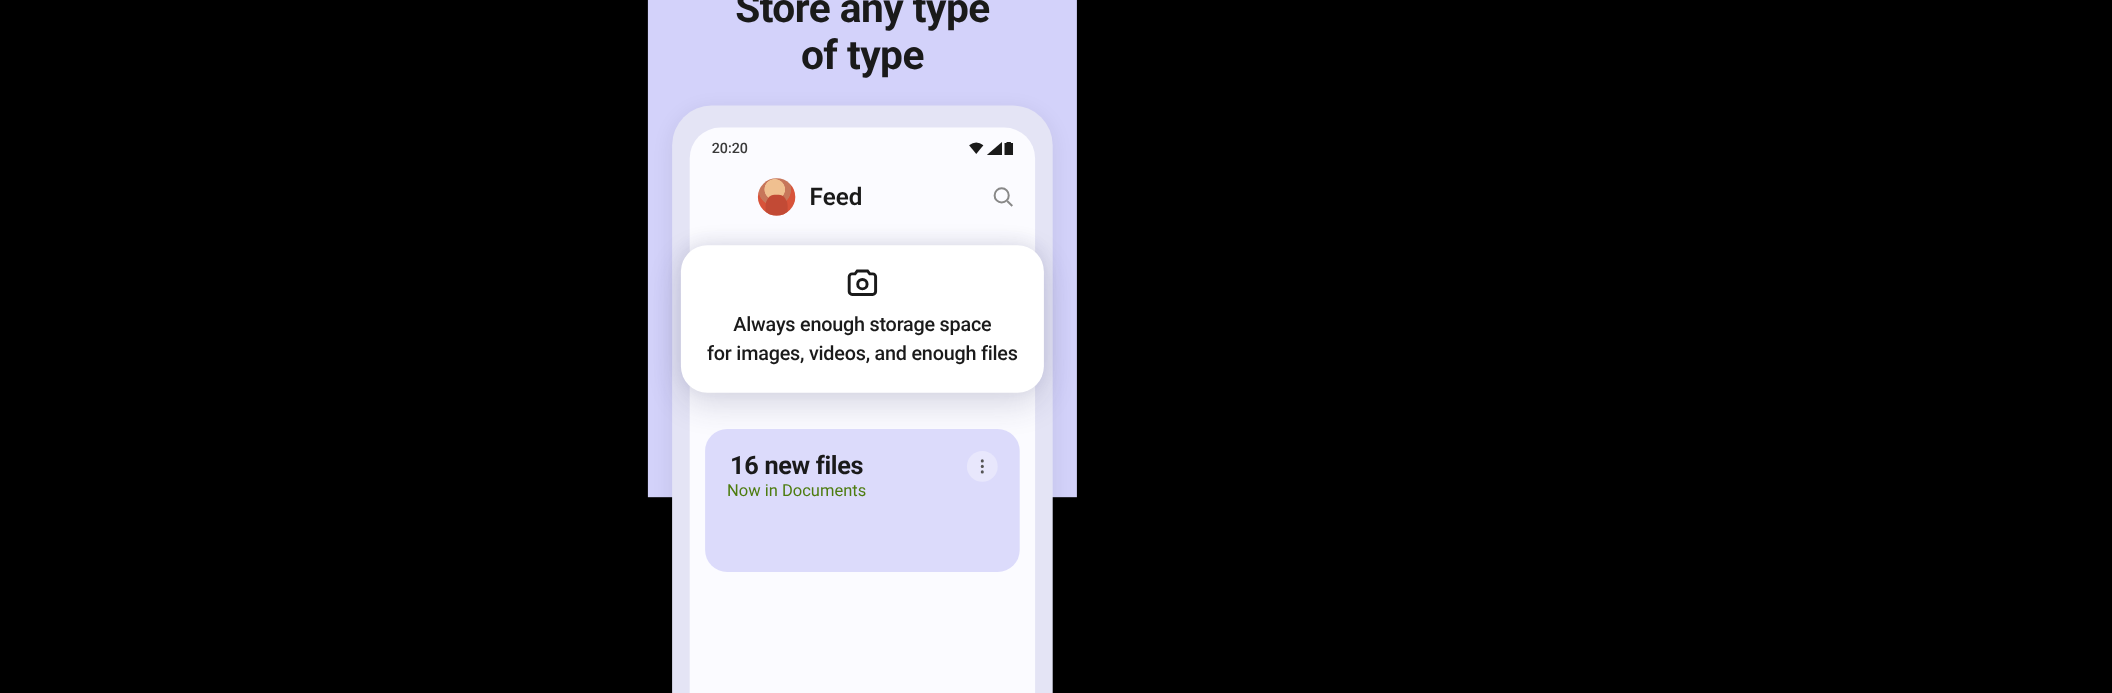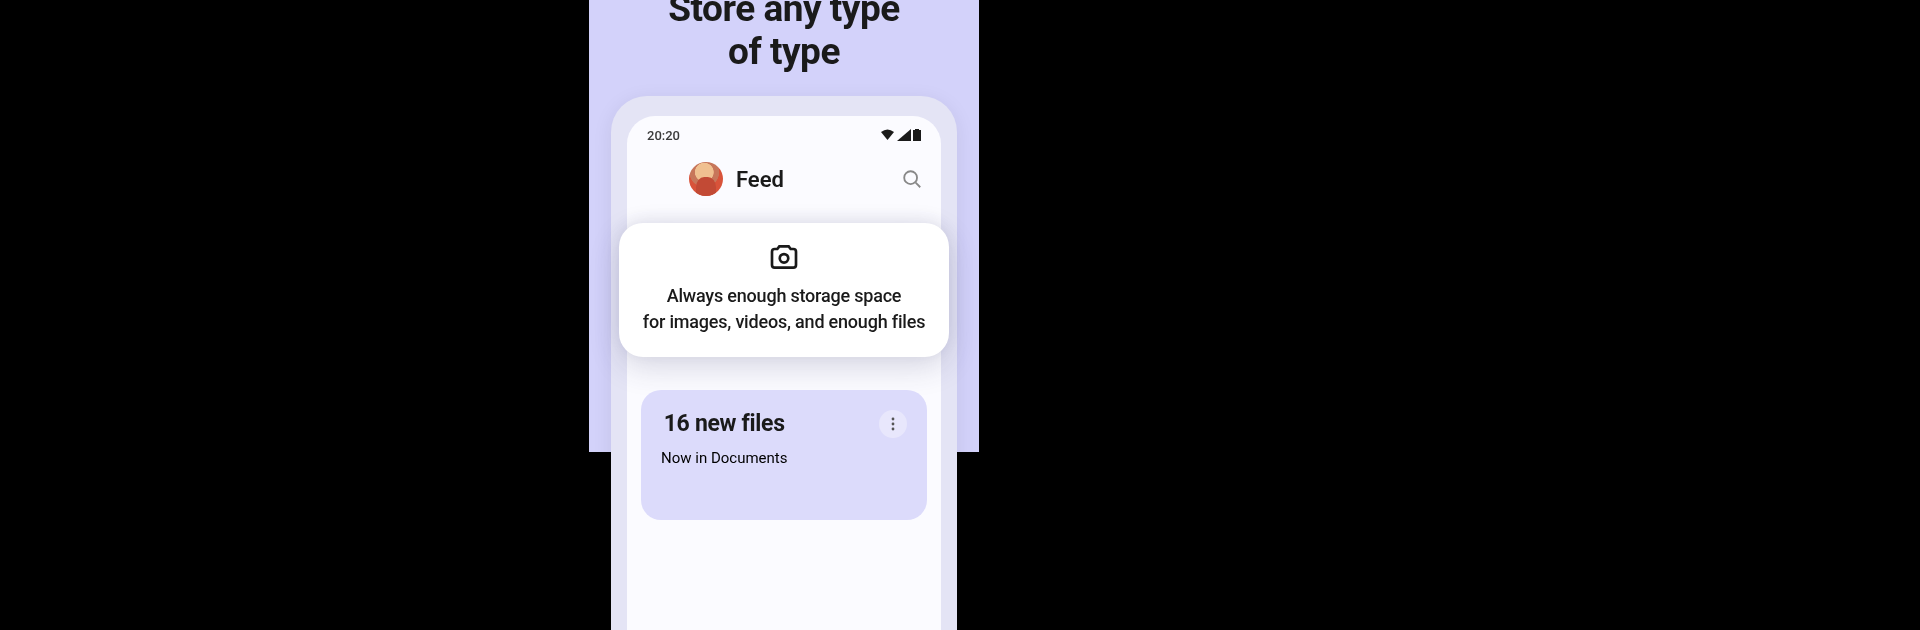--- a/index.html
+++ b/index.html
@@ -148,22 +148,22 @@
       text-align: center;
     }
     .feed-card-title {
       font-size: 23px;
       font-weight: 700;
       color: #1a1a1a;
       letter-spacing: -0.3px;
     }
     .feed-card-sub {
       font-size: 15px;
-      color: #000000;
-      margin-top: 12px;
+      color: #4d7c0f;
+      margin-top: 0;
     }
     .more-button {
       width: 28px;
       height: 28px;
       border-radius: 50%;
       background: #e8e7fc;
       display: flex;
       align-items: center;
       justify-content: center;
     }

